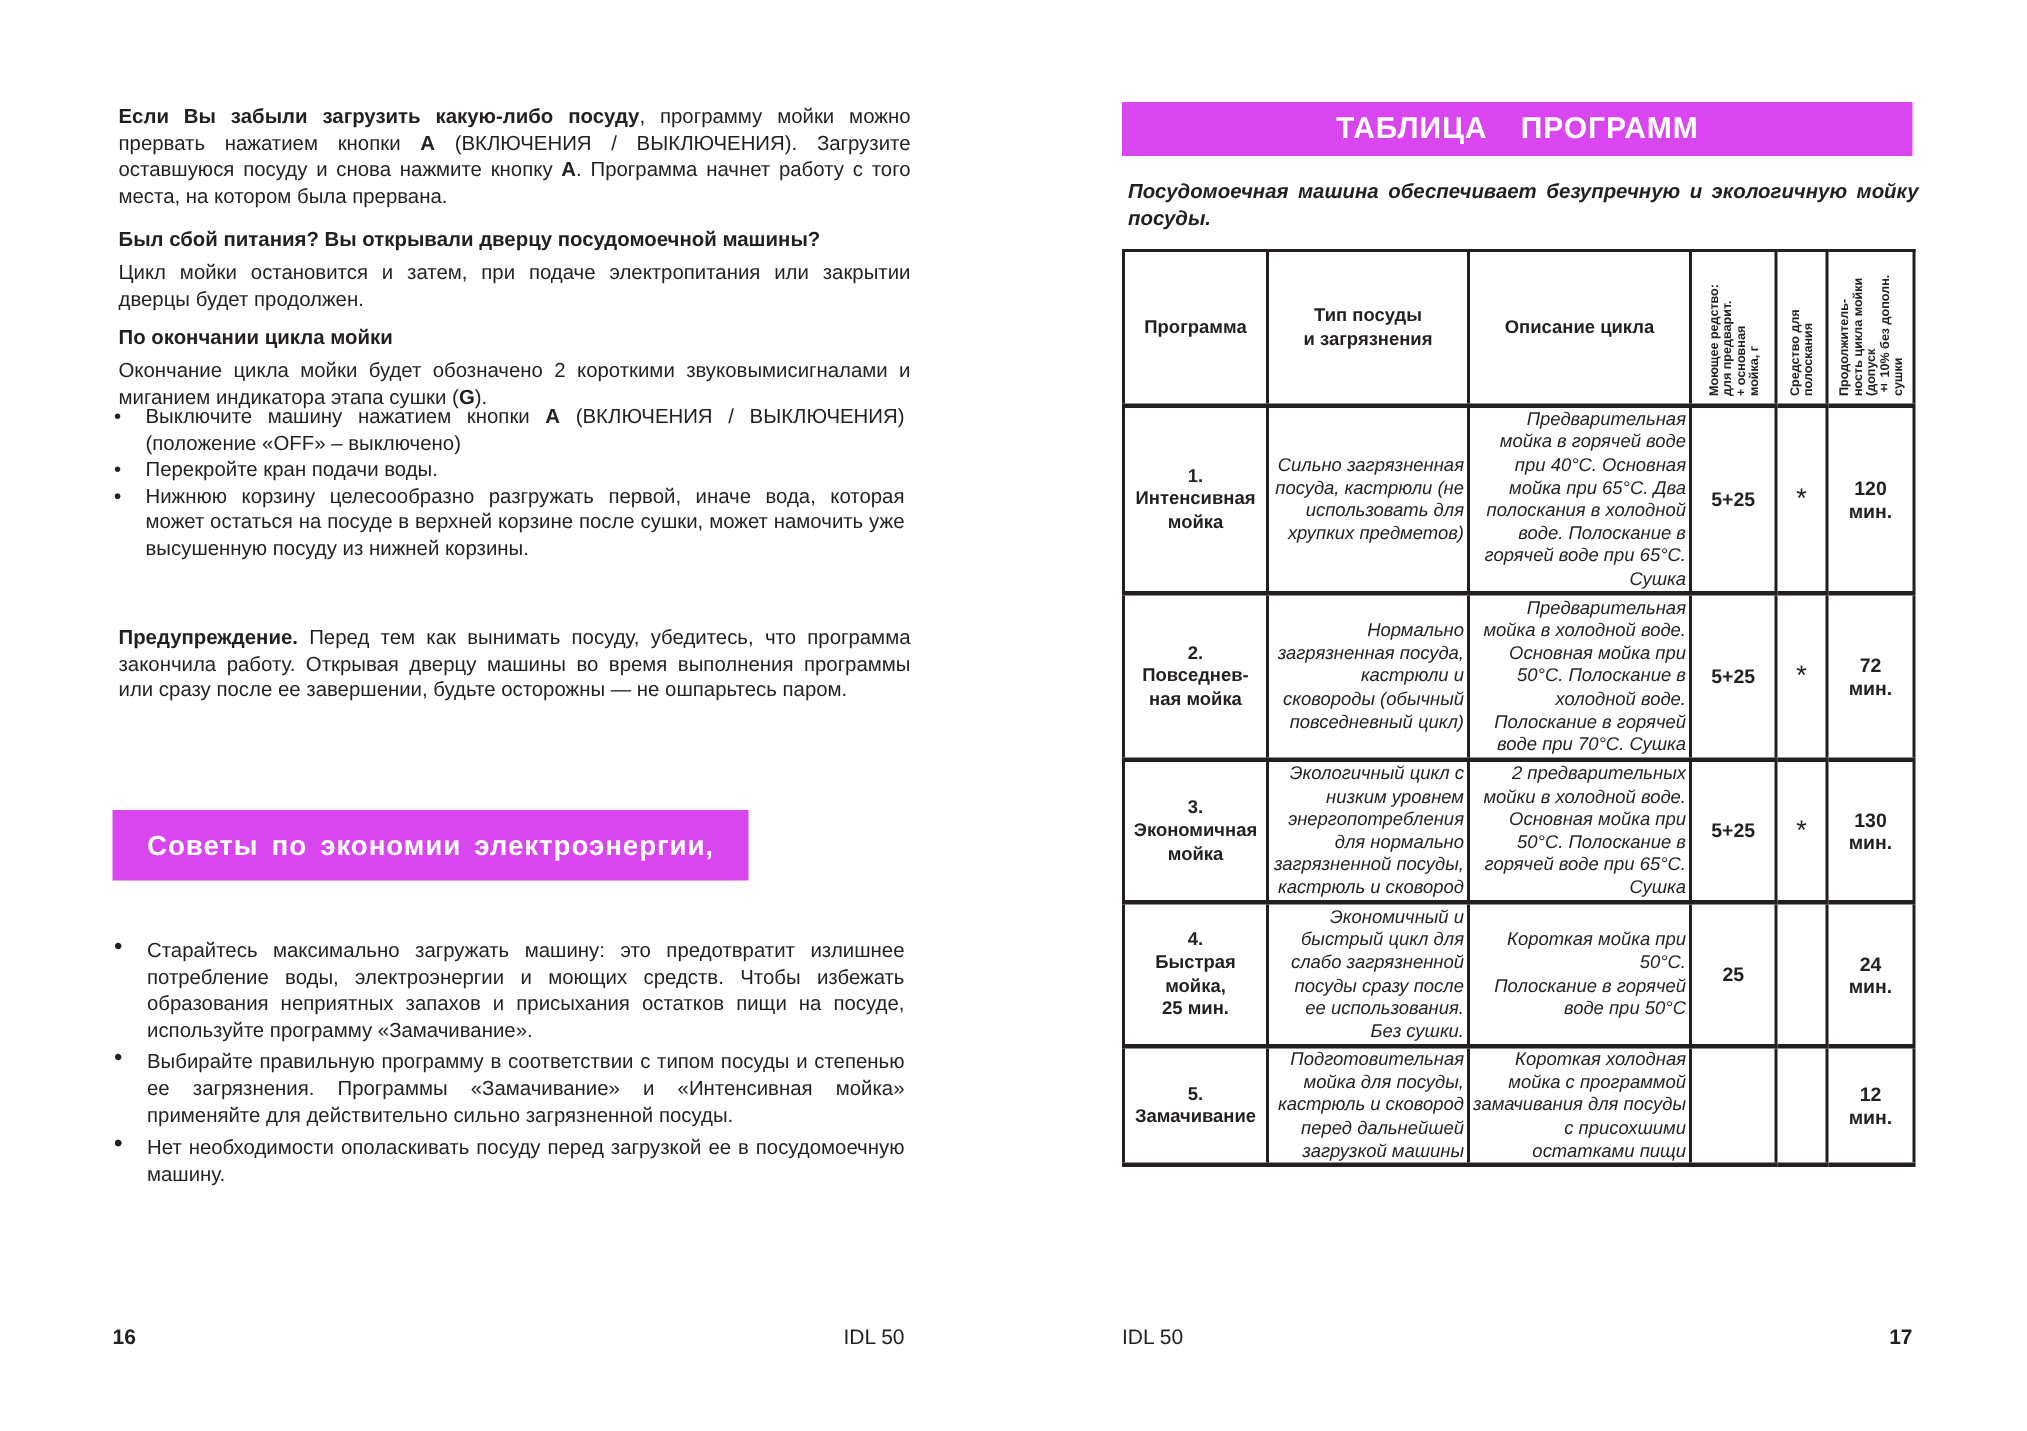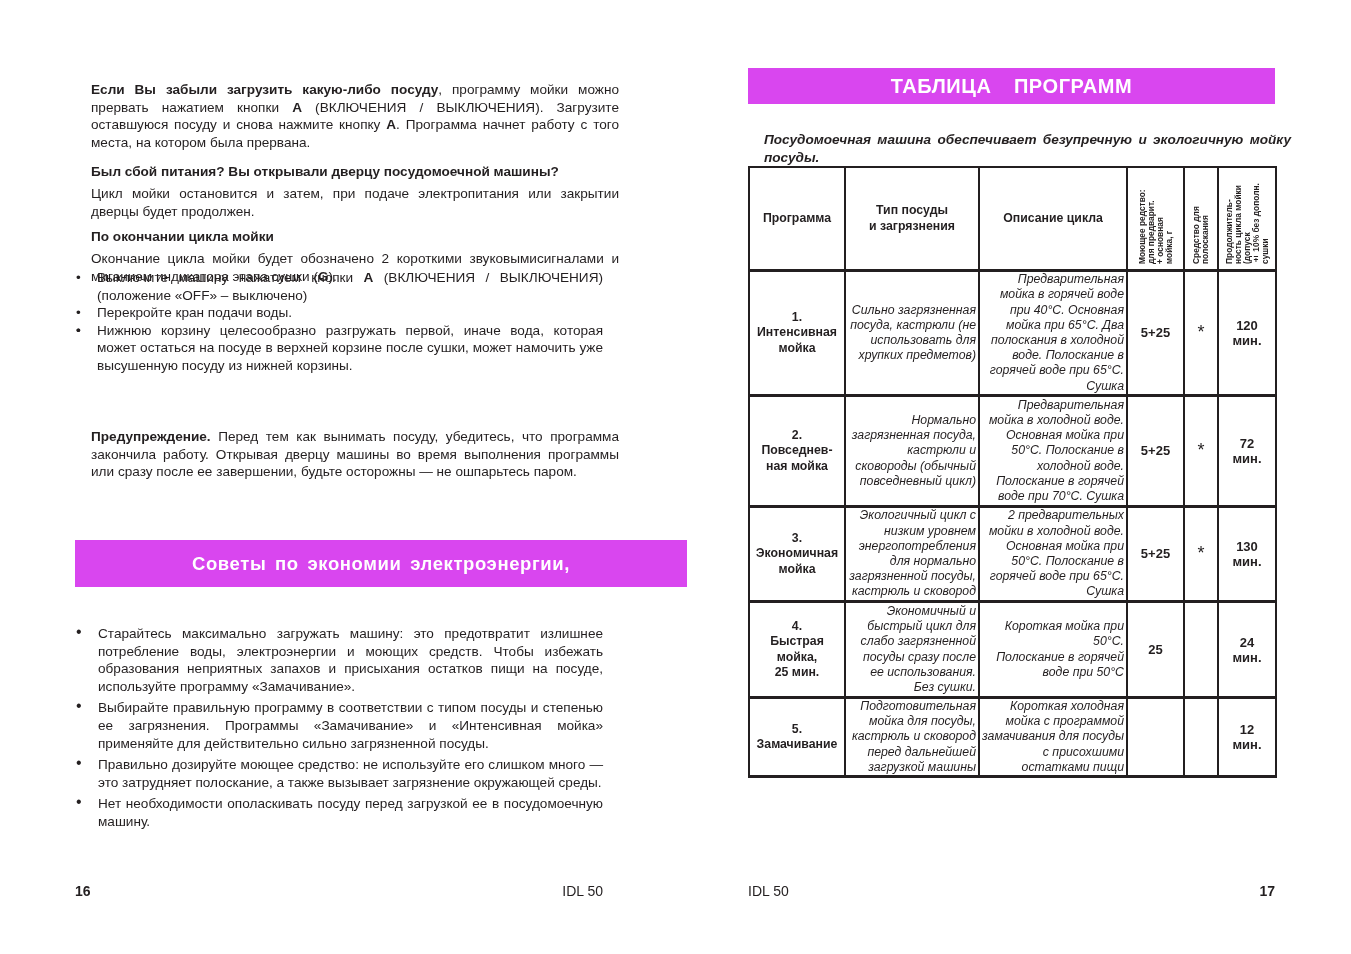--- a/index.html
+++ b/index.html
@@ -4,40 +4,40 @@
 <style>
   html, body { margin: 0; padding: 0; background: #ffffff; }
   body {
     width: 1351px; height: 954px; position: relative; overflow: hidden;
     font-family: "Liberation Sans", sans-serif; color: #231f20;
   }
   .page { position: absolute; top: 0; }
   .page-left { left: 75px; width: 528px; }
   .page-right { left: 748px; width: 527px; }
 
-  p { margin: 16px; }
+  p { margin: 4px; }
   .txt { font-size: 13.6px; line-height: 17.6px; text-align: justify; }
   .b { font-weight: bold; text-align: right; }
 
   .p1 { position: absolute; top: 65px; left: 0; width: 528px; }
   .h-power { position: absolute; top: 148px; left: 0; width: 528px; font-weight: bold; font-size: 13.6px; }
   .p-power { position: absolute; top: 169px; left: 0; width: 528px; }
   .h-end { position: absolute; top: 213px; left: 0; width: 528px; font-weight: bold; font-size: 13.6px; }
   .p-end { position: absolute; top: 234px; left: 0; width: 528px; }
   .end-list { position: absolute; top: 269px; left: 0; width: 528px; list-style: none; margin: 0; padding: 0; }
   .end-list li { position: relative; padding-left: 22px; }
   .end-list li .dot { position: absolute; left: 1px; top: 0; }
   .p-warn { position: absolute; top: 412px; left: 0; width: 528px; }
 
   .banner {
     position: absolute; background: #d946ef; color: #ffffff; font-weight: bold;
     text-align: center; display: flex; align-items: center; justify-content: center;
   }
   .banner-left {
-    top: 540px; left: 0; width: 612px; height: 47px;
+    top: 540px; left: 0; width: 424px; height: 47px;
     font-size: 18.5px; line-height: 22px; letter-spacing: 0.6px; word-spacing: 3px;
     flex-direction: column;
     justify-content: center;
   }
   .tips { position: absolute; top: 625px; left: 0; width: 528px; list-style: none; margin: 0; padding: 0; }
   .tips li { position: relative; padding-left: 23px; margin-bottom: 4px; }
   .tips li .dot { position: absolute; left: 1px; top: -2px; font-size: 16px; }
 
   .folio { position: absolute; top: 883px; font-size: 14px; }
 
@@ -96,21 +96,21 @@
 
   <p class="txt p-warn"><span class="b">Предупреждение.</span><span> Перед тем как вынимать посуду, убедитесь, что программа закончила работу. Открывая дверцу машины во время выполнения программы или сразу после ее завершении, будьте осторожны — не ошпарьтесь паром.</span></p>
 
   <div class="banner banner-left">
     <span>Советы по экономии электроэнергии,</span>
   </div>
 
   <ul class="tips txt">
     <li><span class="dot">•</span><span>Старайтесь максимально загружать машину: это предотвратит излишнее потребление воды, электроэнергии и моющих средств. Чтобы избежать образования неприятных запахов и присыхания остатков пищи на посуде, используйте программу «Замачивание».</span></li>
     <li><span class="dot">•</span><span>Выбирайте правильную программу в соответствии с типом посуды и степенью ее загрязнения. Программы «Замачивание» и «Интенсивная мойка» применяйте для действительно сильно загрязненной посуды.</span></li>
-    <li><span class="dot">•</span><span>Правильно дозируйте моющее средство: не используйте его слишком много — это затрудняет полоскание, а также вызывает  загрязнение окружающей среды.</span></li>
+    <li><span class="dot">•</span></li>
     <li><span class="dot">•</span><span>Нет необходимости ополаскивать посуду перед загрузкой ее в посудомоечную машину.</span></li>
   </ul>
 
   <span class="folio b" style="left:0;">16</span>
   <span class="folio" style="right:0;">IDL 50</span>
 </div>
 
 <div class="page page-right">
   <div class="banner banner-right">
     <span style="white-space:pre;">ТАБЛИЦА  ПРОГРАММ</span>

